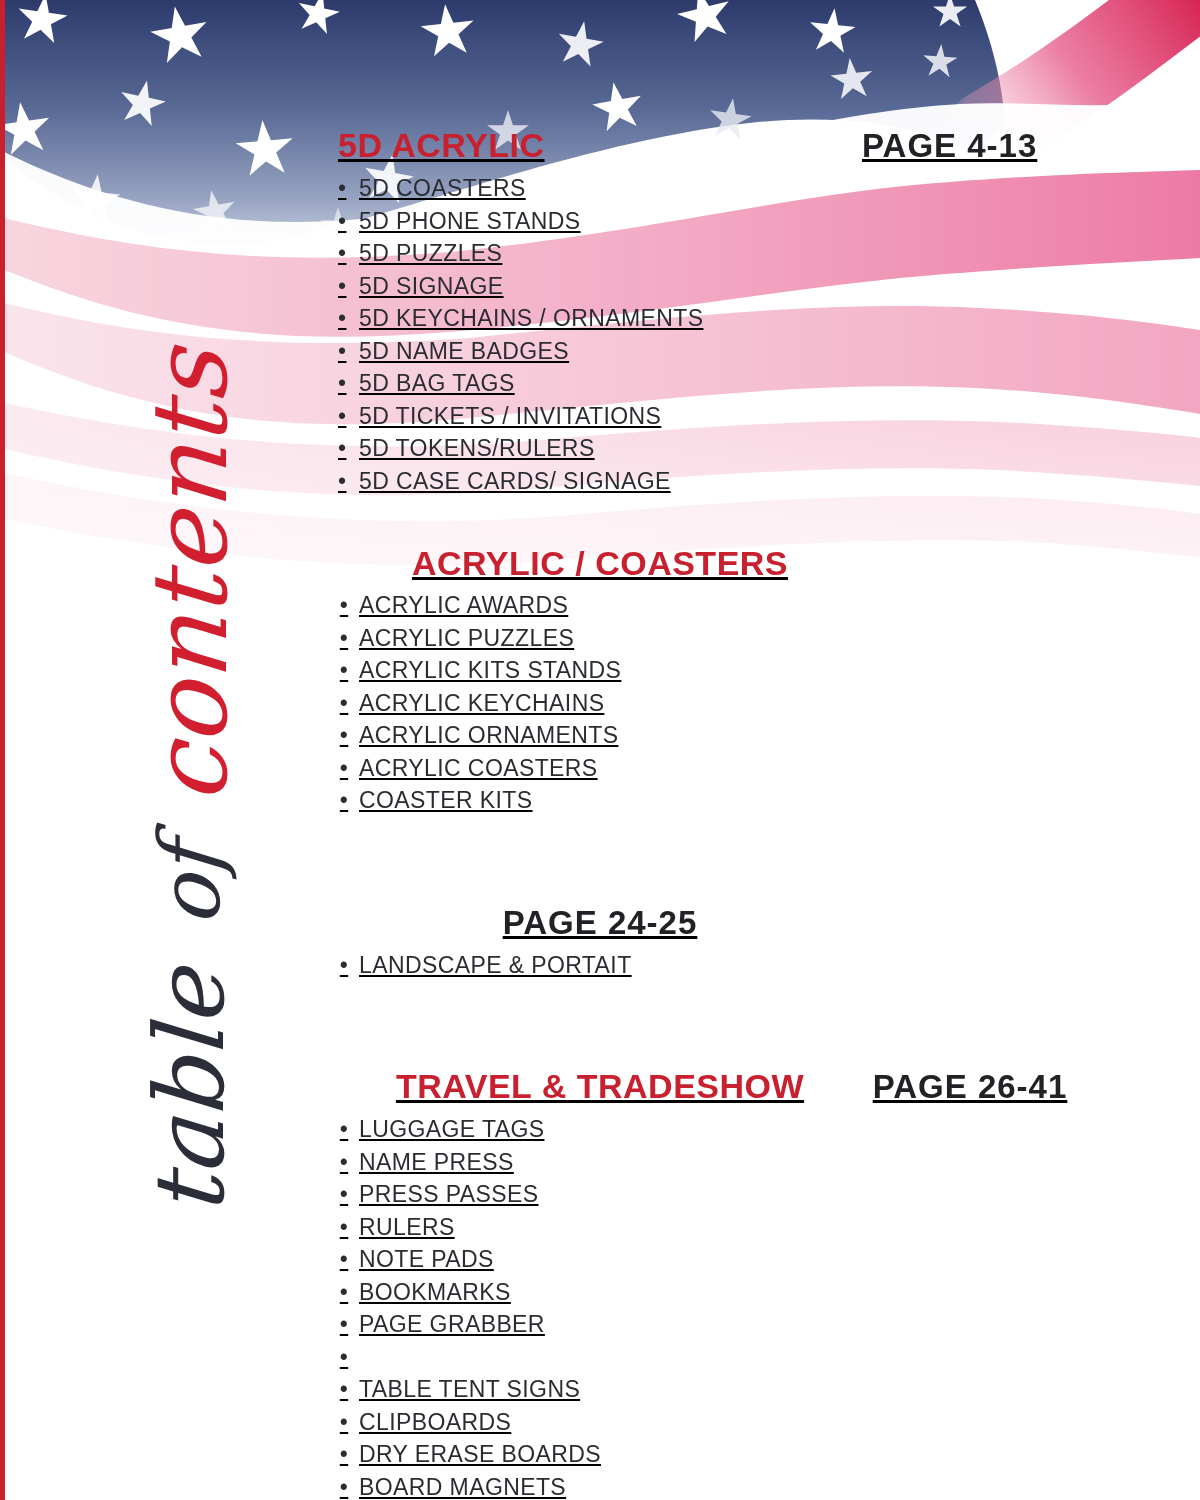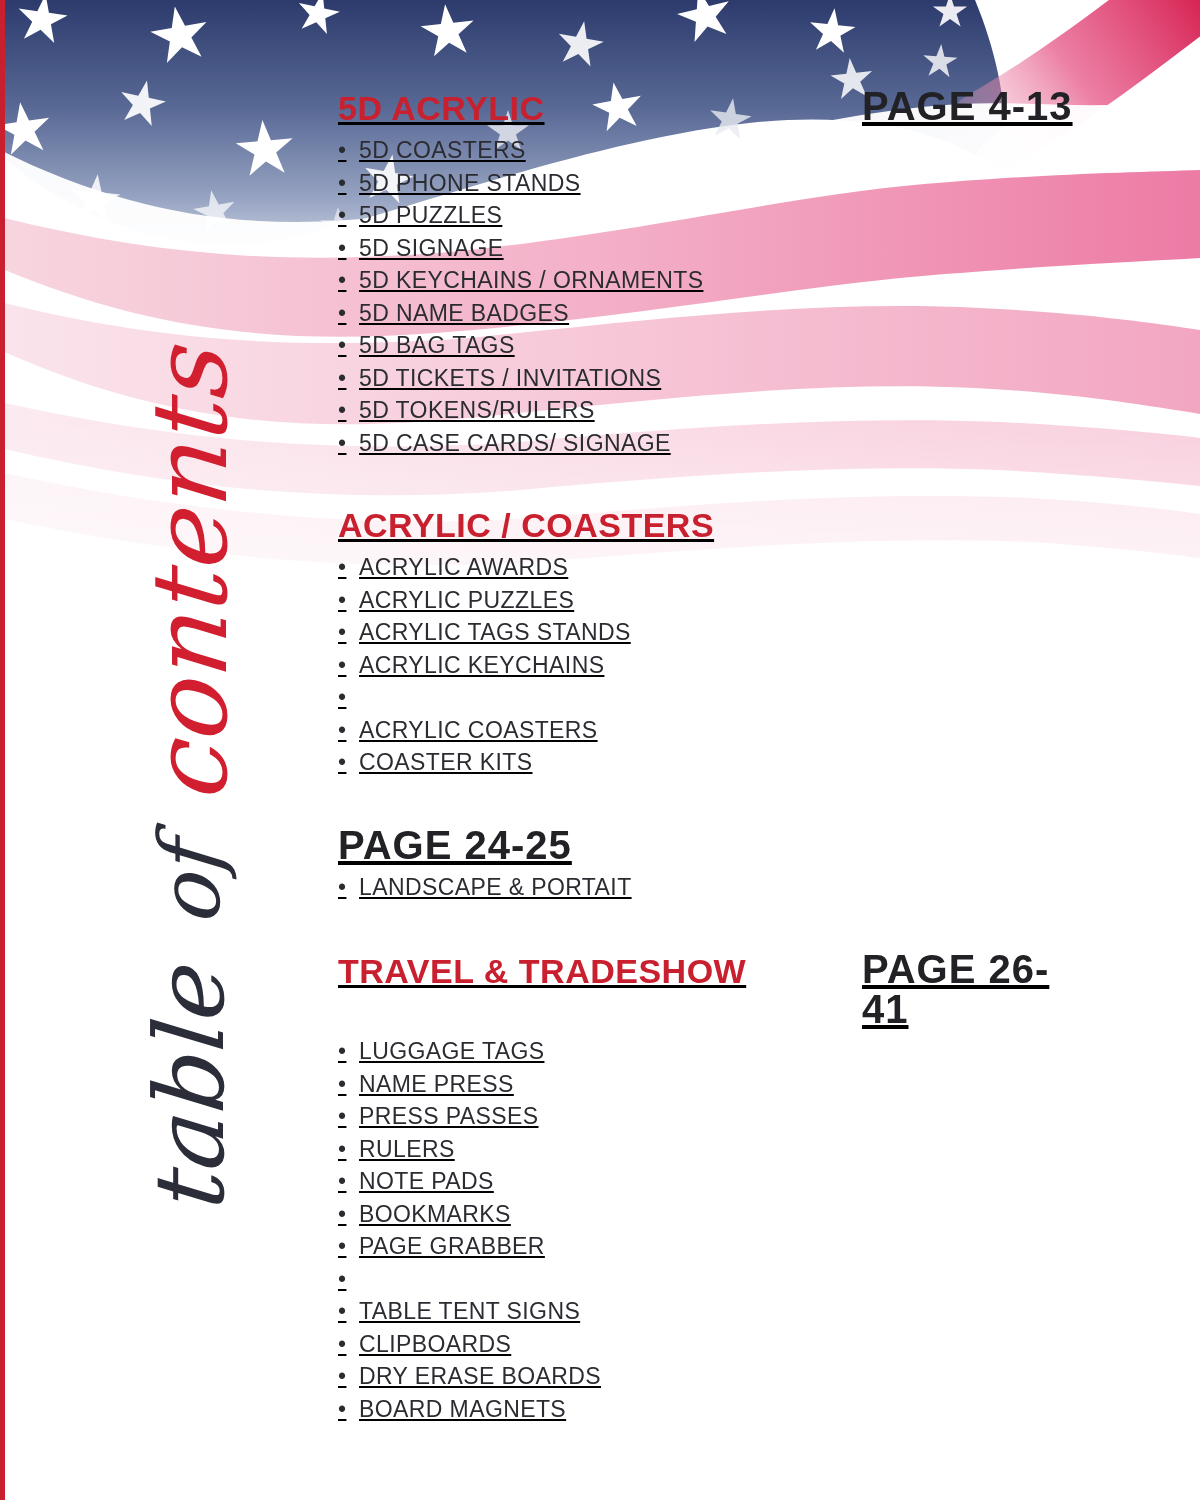--- a/index.html
+++ b/index.html
@@ -21,29 +21,29 @@
     z-index:4; white-space:nowrap;
   }
   .script-word{display:inline-block; transform:skewX(-6deg);}
   .w-table{font-size:96px; color:#2b2e39;}
   .w-of{font-size:84px; color:#2b2e39;}
   .w-contents{font-size:104px; color:#d11f2f;}
 
   
   .toc{position:absolute; left:338px; top:86px; width:740px; z-index:5;text-decoration:underline;}
   .sec{margin:0;}
-  .sec + .sec{margin-top:46px;}
+  .sec + .sec{margin-top:46px;text-align:center;}
   .sec-head{display:grid; grid-template-columns:524px 1fr; align-items:baseline;}
   .sec-title{
     margin:0; font-size:34px; line-height:40px; font-weight:700;
     color:#c8202e; letter-spacing:0.5px;
   }
   .sec-page{
-    font-size:40px; line-height:40px; font-weight:600;
-    color:#222226; letter-spacing:1px;
+    font-size:33px; line-height:40px; font-weight:600;
+    color:#222226; letter-spacing:1px;margin-top:40px;
   }
   .items{list-style:none; margin:6px 0 0 0; padding:0;}
   .items li{
     display:flex; align-items:baseline; gap:9px;
     font-size:23px; line-height:32.5px; color:#2b2c31; letter-spacing:0.4px;
   }
   .blt{flex:0 0 auto; width:12px; color:#2b2c31;}
 </style>
 </head>
 <body>
@@ -203,28 +203,29 @@
         <li>
             <span class="blt">•</span>
             <span>ACRYLIC AWARDS</span>
           </li>
         <li>
             <span class="blt">•</span>
             <span>ACRYLIC PUZZLES</span>
           </li>
         <li>
             <span class="blt">•</span>
-            <span>ACRYLIC TAGS STANDS</span>
+            <span>ACRYLIC KITS STANDS</span>
           </li>
         <li>
             <span class="blt">•</span>
             <span>ACRYLIC KEYCHAINS</span>
           </li>
         <li>
             <span class="blt">•</span>
+            <span>ACRYLIC ORNAMENTS</span>
           </li>
         <li>
             <span class="blt">•</span>
             <span>ACRYLIC COASTERS</span>
           </li>
         <li>
             <span class="blt">•</span>
             <span>COASTER KITS</span>
           </li>
       </ul>

